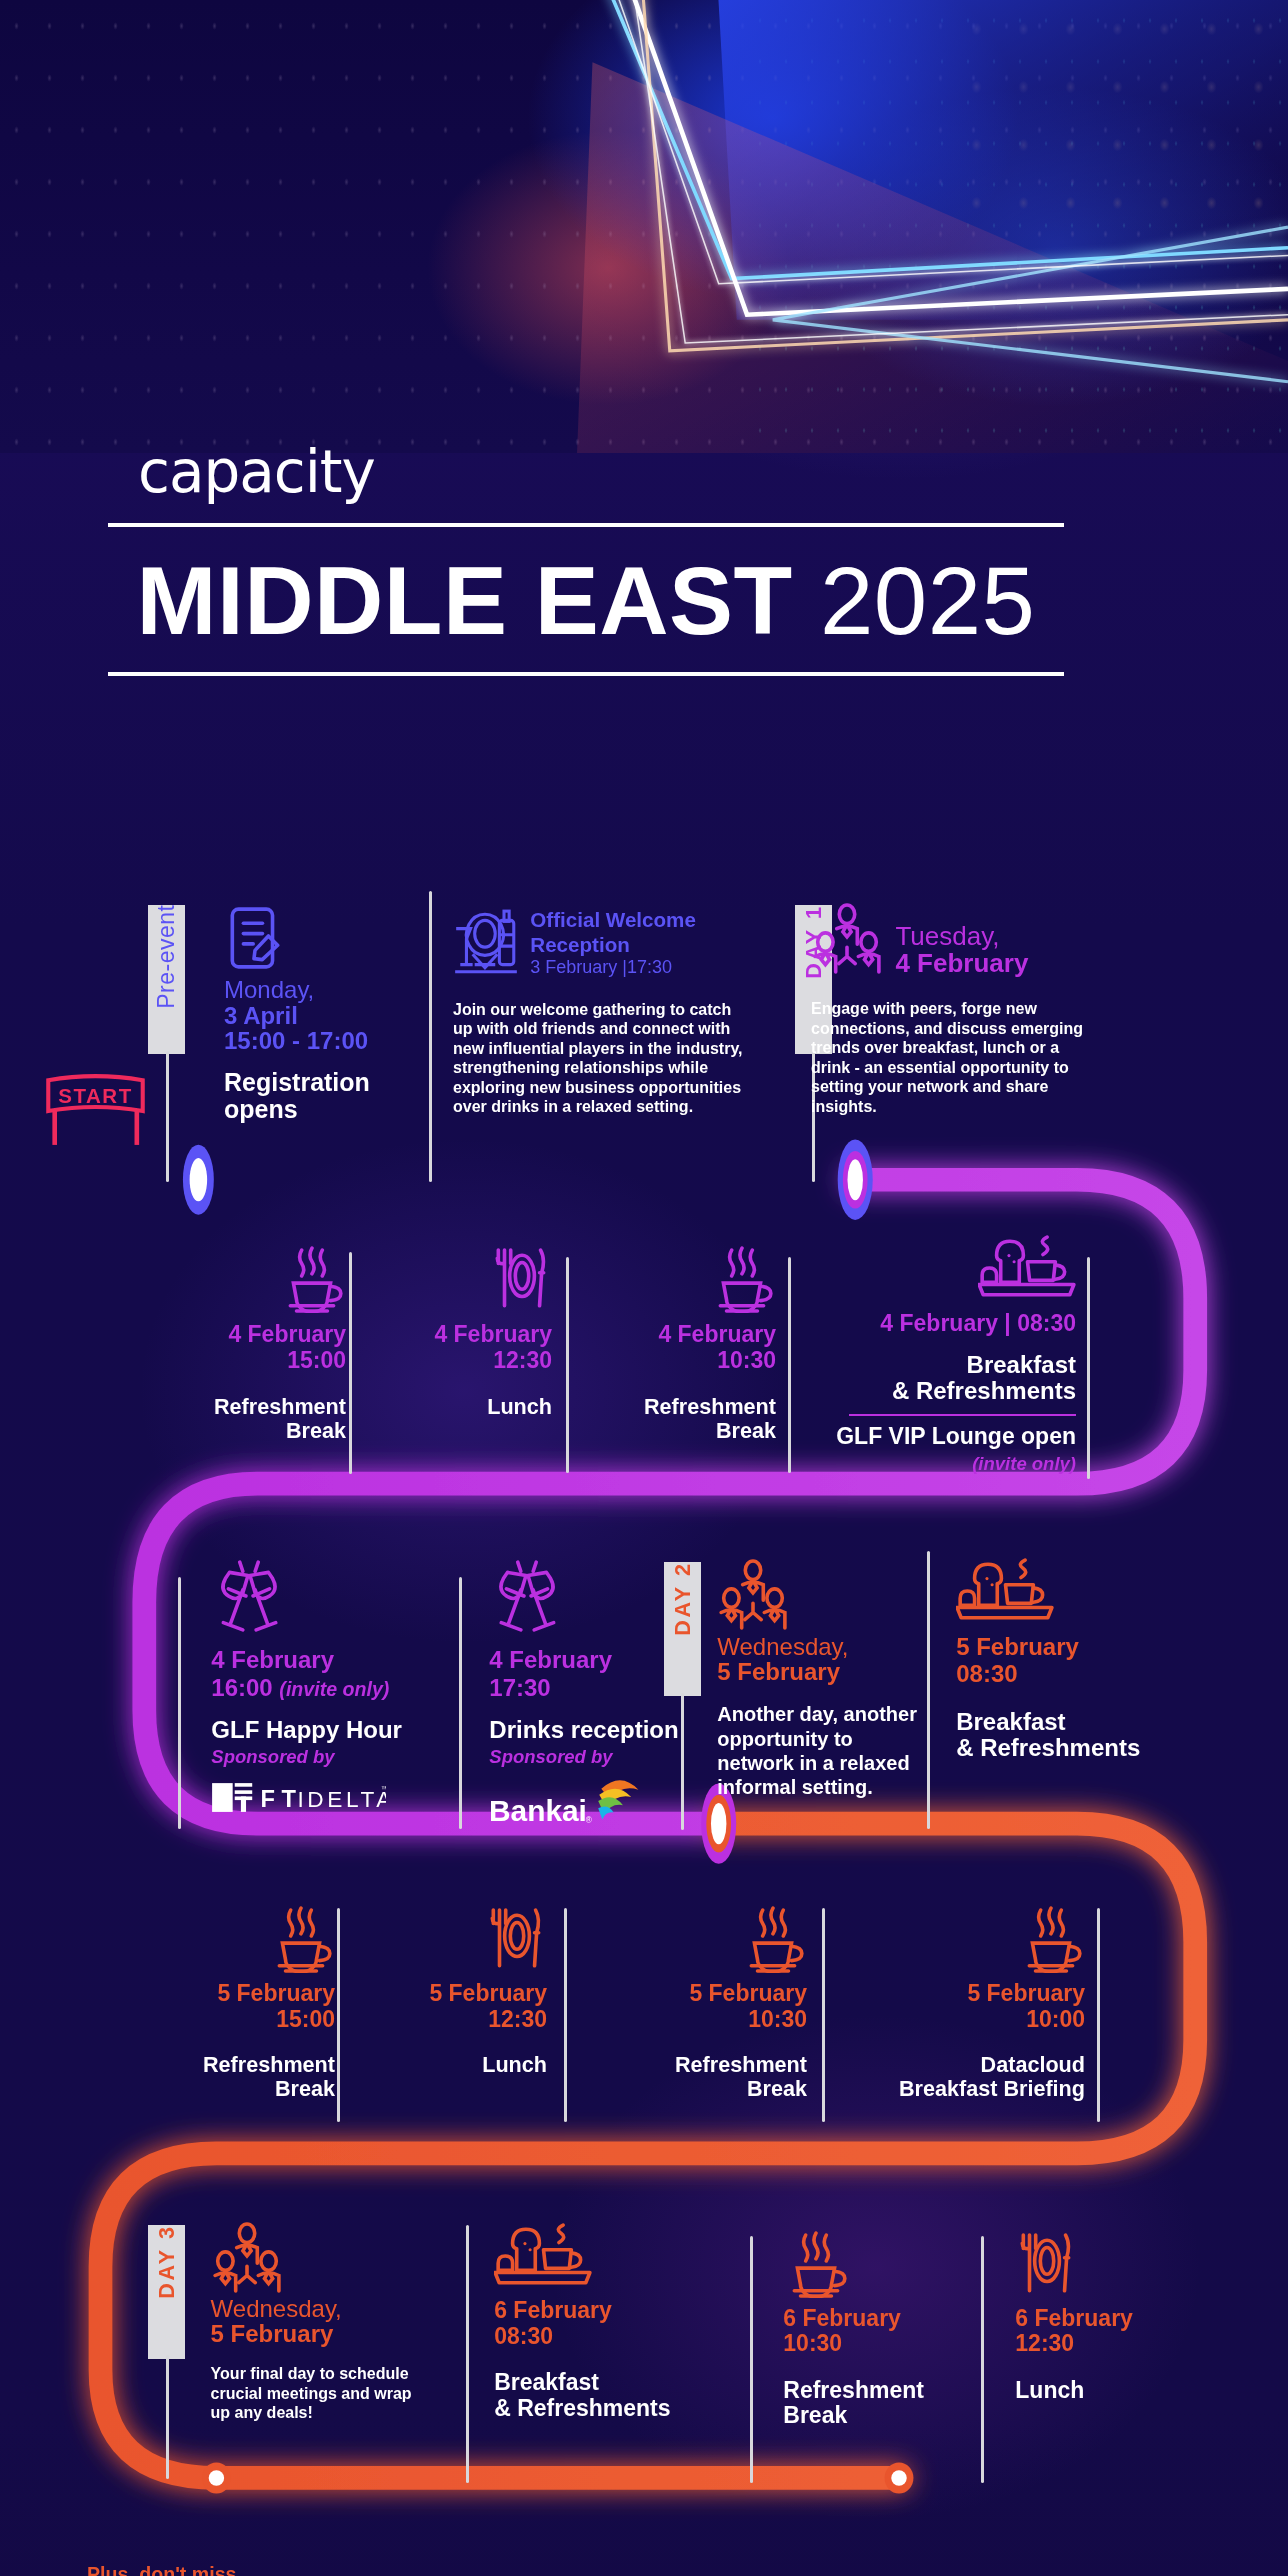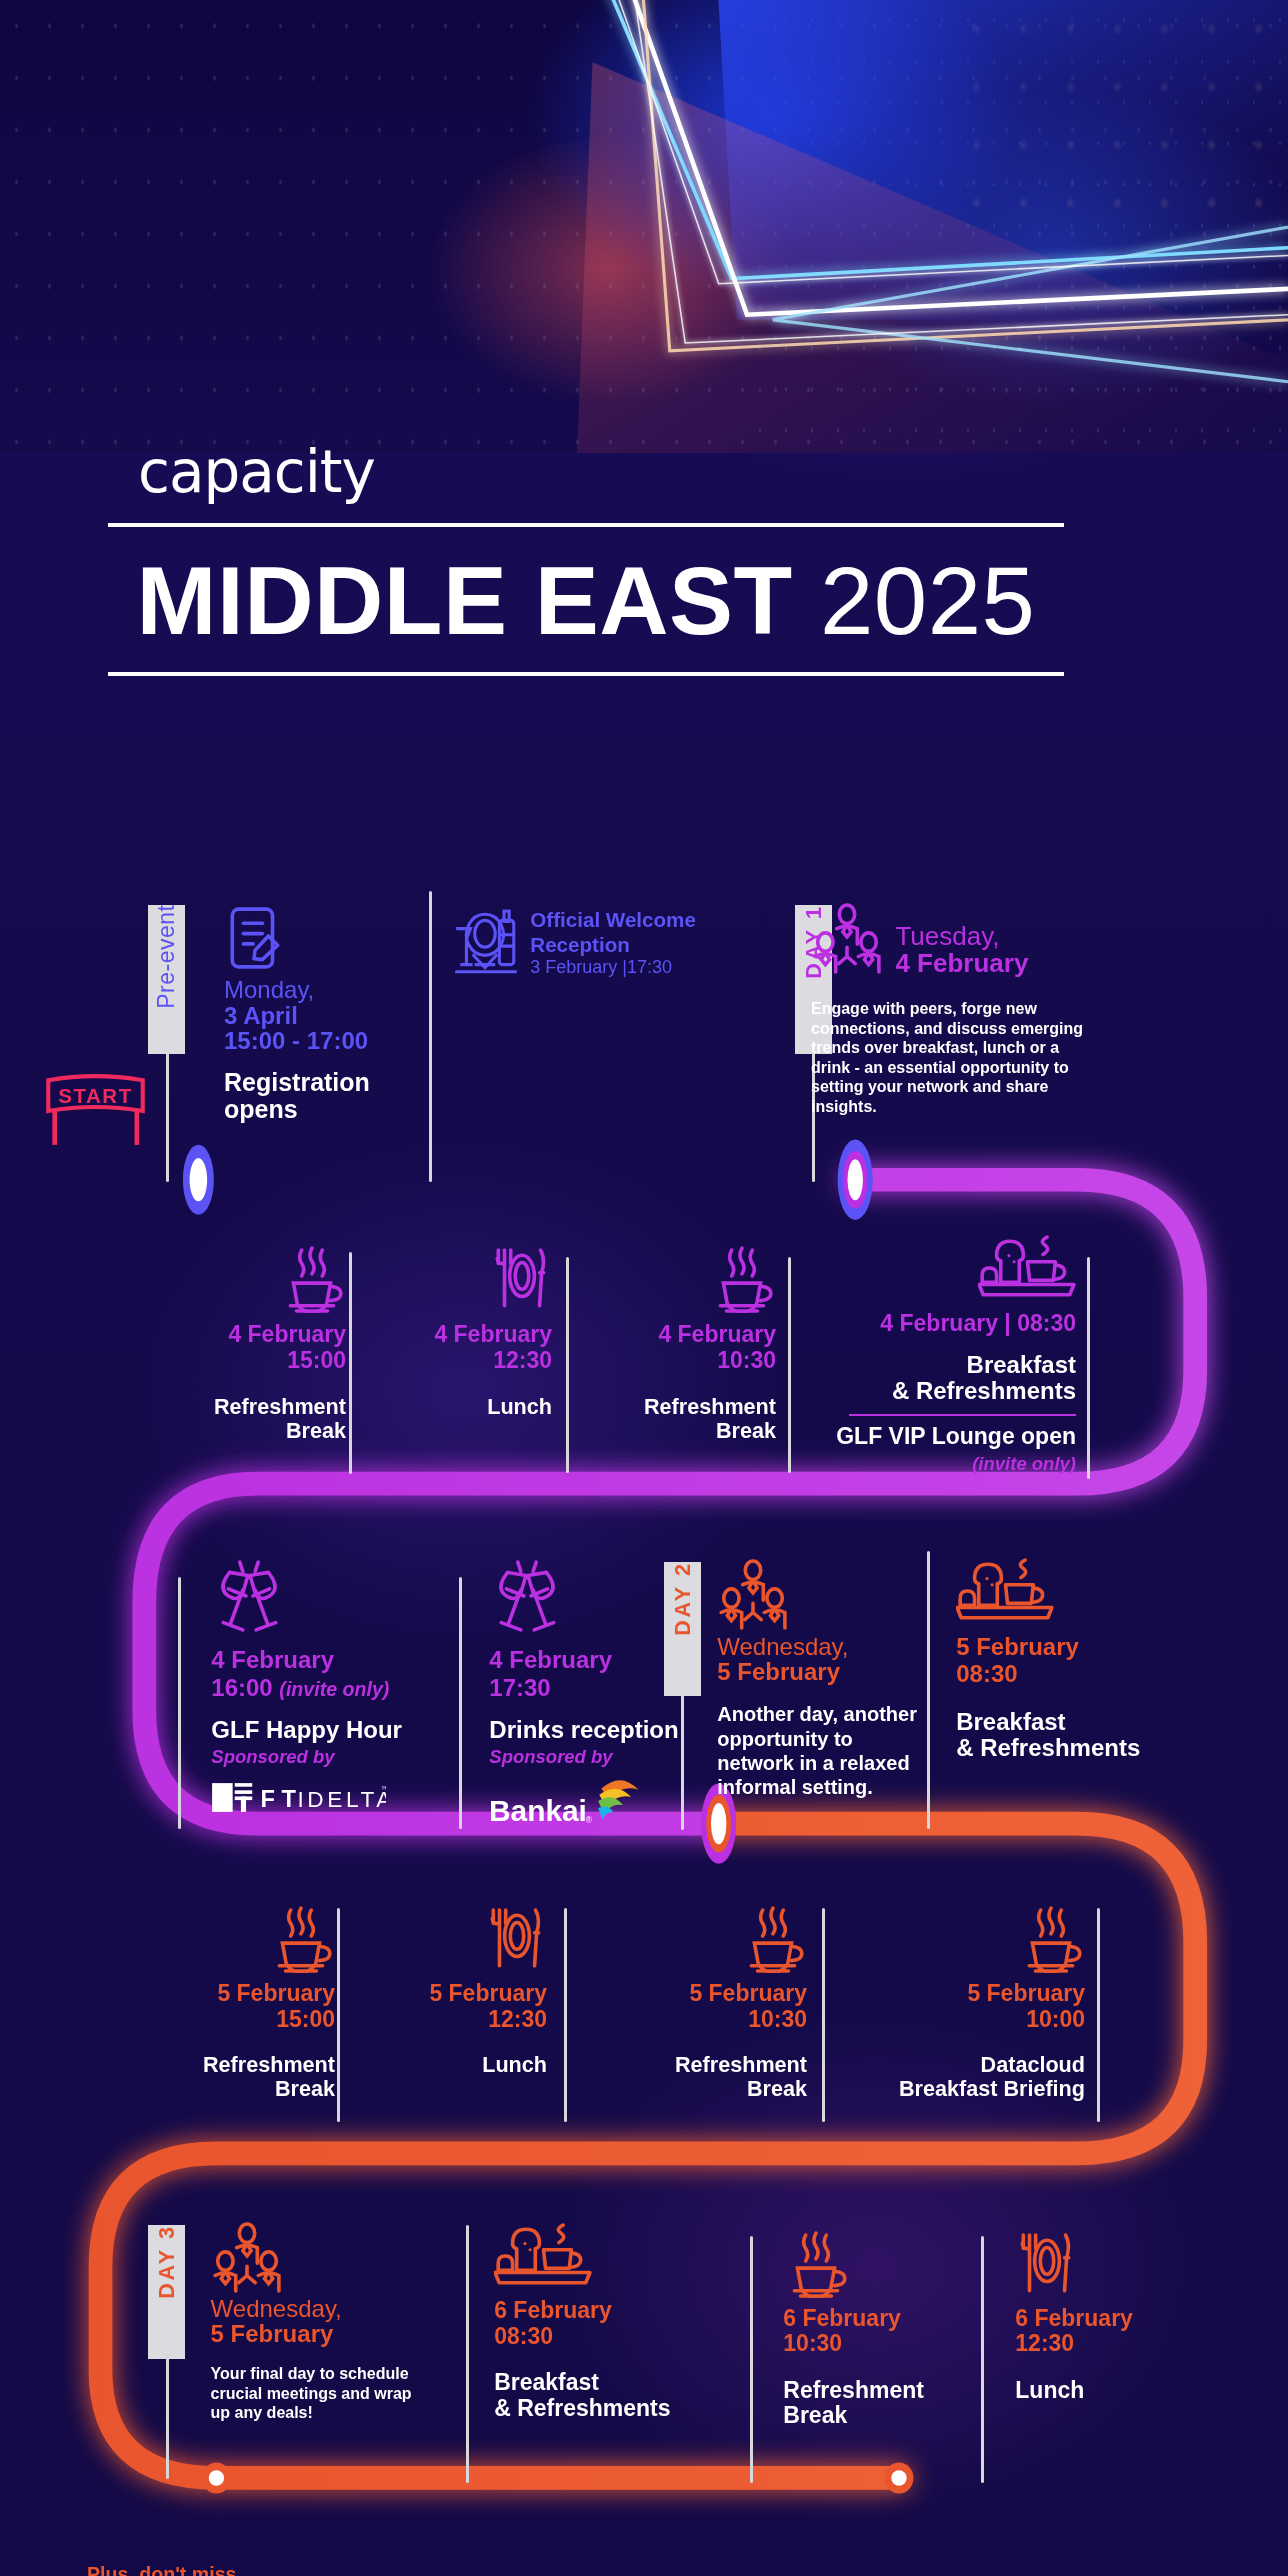--- a/index.html
+++ b/index.html
@@ -290,20 +290,21 @@
           <rect x="99" y="8" width="10" height="20" fill="none" stroke="#5b53f5" stroke-width="6"></rect>
           <path d="M90 54 L118 54 M90 76 L118 76" stroke="#5b53f5" stroke-width="6"></path>
           <path d="M4 126 L124 126" stroke="#5b53f5" stroke-width="6"></path>
         </svg>
         <div style="color:#5b53f5;font-size:20.6px;line-height:1.18;margin-top:12.4px">
           <div style="font-weight:700;white-space:pre-line">Official Welcome
 Reception</div>
           <div style="font-weight:400;font-size:18px">3 February |17:30</div>
         </div>
       </div>
+      <div class="evt-body" style="font-size:16px;margin-top:20.6px;width:299px">Join our welcome gathering to catch up with old friends and connect with new influential players in the industry, strengthening relationships while exploring new business opportunities over drinks in a relaxed setting.</div>
     </div>
 
     <div class="daytab d1" style="left:795px;top:9.3px;height:149px">
       <span>DAY 1</span>
     </div>
     <div class="divider" style="left:812px;top:155px;height:131px"></div>
 
     <div class="cell" style="left:811px;width:330px">
       <div style="display:flex;align-items:flex-start;gap:12.4px">
         <svg class="icon" width="72" height="72" viewBox="0 0 140 140" style="margin-top:7.2px">

